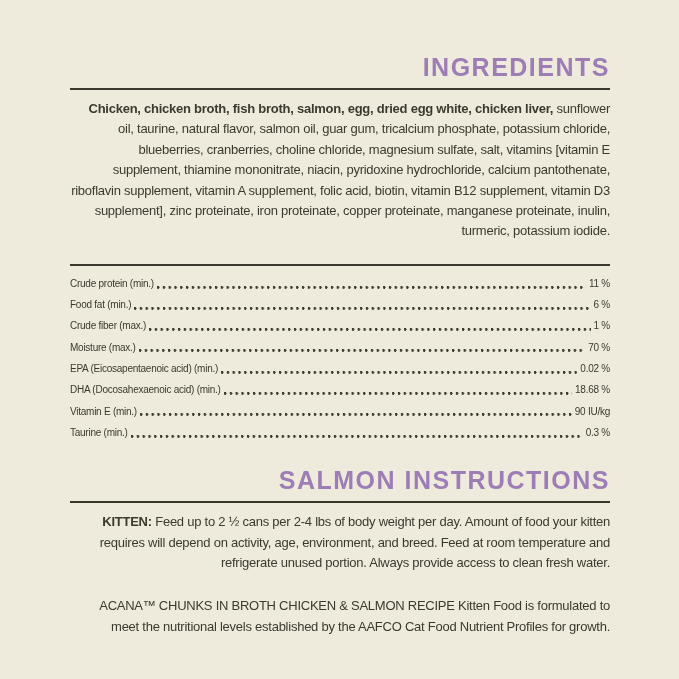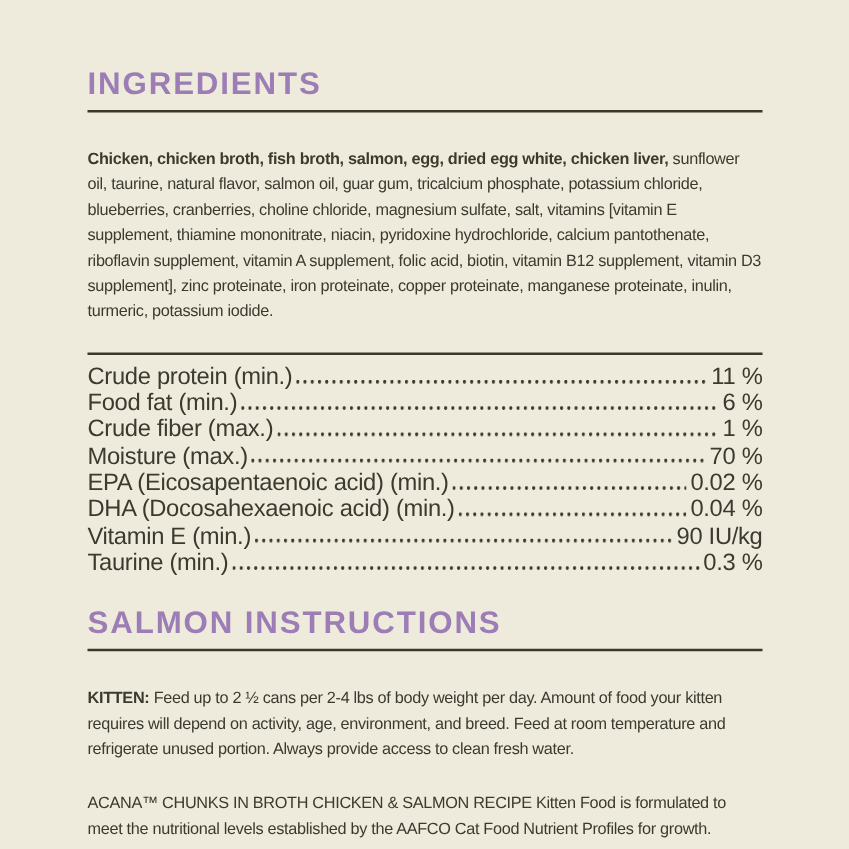--- a/index.html
+++ b/index.html
@@ -8,49 +8,50 @@
     background: #eeebdc;
     font-family: "Liberation Sans", sans-serif;
   }
   .page {
     width: 679px;
     height: 679px;
     background: #eeebdc;
     padding: 52px 69px 0 70px;
     color: #3b3a2f;
     overflow: hidden;
+    text-align: right;
   }
   .section { margin: 0; }
   .section + .section { margin-top: 22px; }
   .section-title {
     font-family: "Liberation Sans", sans-serif;
     font-weight: bold;
     font-size: 25px;
     line-height: 30px;
     letter-spacing: 1.5px;
     color: #9c7db6;
   }
   .rule {
     height: 2px;
     background: #3a382c;
     margin-top: 6px;
   }
   .body-text {
-    margin-top: 27px;
+    margin-top: 9px;
     font-size: 13px;
     line-height: 20.4px;
     letter-spacing: -0.25px;
     color: #3b3a2f;
   }
   .body-text strong { font-weight: bold; }
   .ga-table { margin-top: 7px; }
   .ga-row {
     display: flex;
     line-height: 21.3px;
-    font-size: 19px;
+    font-size: 10px;
     letter-spacing: -0.25px;
   }
   .ga-label, .ga-value { white-space: nowrap; }
   .ga-dots {
     flex: 1;
     align-self: stretch;
     margin: 0 3px;
     background-image: radial-gradient(circle at 1.2px 1.2px, #3b3a2f 1.05px, rgba(0,0,0,0) 1.5px);
     background-size: 5.8px 2.6px;
     background-repeat: repeat-x;
@@ -93,21 +94,21 @@
           <span class="ga-value">70 %</span>
         </div>
         <div class="ga-row">
           <span class="ga-label">EPA (Eicosapentaenoic acid) (min.)</span>
           <span class="ga-dots"></span>
           <span class="ga-value">0.02 %</span>
         </div>
         <div class="ga-row">
           <span class="ga-label">DHA (Docosahexaenoic acid) (min.)</span>
           <span class="ga-dots"></span>
-          <span class="ga-value">0.04 %</span>
+          <span class="ga-value">18.68 %</span>
         </div>
         <div class="ga-row">
           <span class="ga-label">Vitamin E (min.)</span>
           <span class="ga-dots"></span>
           <span class="ga-value">90 IU/kg</span>
         </div>
         <div class="ga-row">
           <span class="ga-label">Taurine (min.)</span>
           <span class="ga-dots"></span>
           <span class="ga-value">0.3 %</span>

